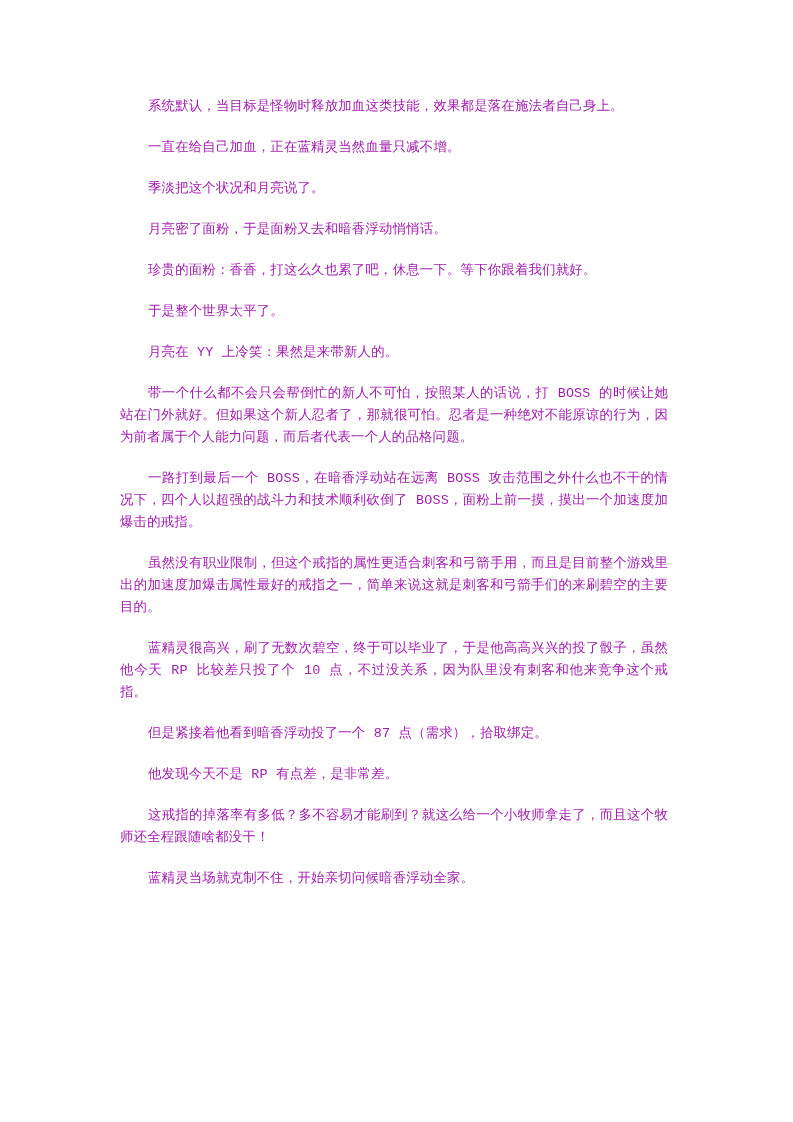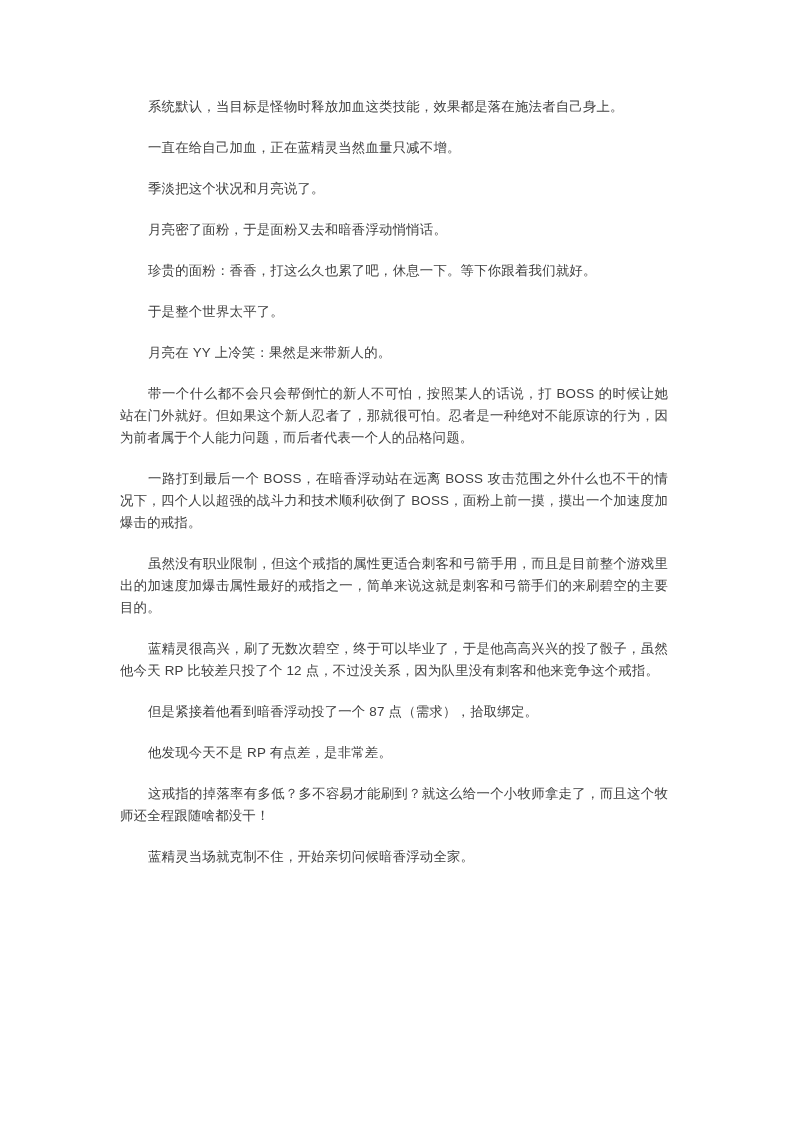--- a/index.html
+++ b/index.html
@@ -1,36 +1,36 @@
 <!DOCTYPE html>
 <html><head>
 <meta charset="utf-8">
 <style>
   html, body { margin: 0; padding: 0; background: #ffffff; }
   body { width: 793px; height: 1122px; position: relative; overflow: hidden; }
   .page {
     position: absolute; left: 120px; top: 96px; width: 548px;
-    font-family: Liberation Sans, sans-serif;
-    font-size: 13.4px; color: #404040; line-height: 22px;
+    font-family: Liberation Mono, monospace;
+    font-size: 13.4px; color: #a21caf; line-height: 22px;
   }
   .p { margin: 0 0 19px 0; text-indent: 28px; text-align: justify; letter-spacing: 0.2px; }
   .p.single { margin-bottom: 19px; }
 </style>
 </head>
 <body>
 
 <div class="page">
   <p class="p single">系统默认，当目标是怪物时释放加血这类技能，效果都是落在施法者自己身上。</p>
   <p class="p single">一直在给自己加血，正在蓝精灵当然血量只减不增。</p>
   <p class="p single">季淡把这个状况和月亮说了。</p>
   <p class="p single">月亮密了面粉，于是面粉又去和暗香浮动悄悄话。</p>
   <p class="p single">珍贵的面粉：香香，打这么久也累了吧，休息一下。等下你跟着我们就好。</p>
   <p class="p single">于是整个世界太平了。</p>
   <p class="p single">月亮在 YY 上冷笑：果然是来带新人的。</p>
   <p class="p">带一个什么都不会只会帮倒忙的新人不可怕，按照某人的话说，打 BOSS 的时候让她站在门外就好。但如果这个新人忍者了，那就很可怕。忍者是一种绝对不能原谅的行为，因为前者属于个人能力问题，而后者代表一个人的品格问题。</p>
   <p class="p">一路打到最后一个 BOSS，在暗香浮动站在远离 BOSS 攻击范围之外什么也不干的情况下，四个人以超强的战斗力和技术顺利砍倒了 BOSS，面粉上前一摸，摸出一个加速度加爆击的戒指。</p>
   <p class="p">虽然没有职业限制，但这个戒指的属性更适合刺客和弓箭手用，而且是目前整个游戏里出的加速度加爆击属性最好的戒指之一，简单来说这就是刺客和弓箭手们的来刷碧空的主要目的。</p>
-  <p class="p">蓝精灵很高兴，刷了无数次碧空，终于可以毕业了，于是他高高兴兴的投了骰子，虽然他今天 RP 比较差只投了个 12 点，不过没关系，因为队里没有刺客和他来竞争这个戒指。</p>
+  <p class="p">蓝精灵很高兴，刷了无数次碧空，终于可以毕业了，于是他高高兴兴的投了骰子，虽然他今天 RP 比较差只投了个 10 点，不过没关系，因为队里没有刺客和他来竞争这个戒指。</p>
   <p class="p single">但是紧接着他看到暗香浮动投了一个 87 点（需求），拾取绑定。</p>
   <p class="p single">他发现今天不是 RP 有点差，是非常差。</p>
   <p class="p">这戒指的掉落率有多低？多不容易才能刷到？就这么给一个小牧师拿走了，而且这个牧师还全程跟随啥都没干！</p>
   <p class="p single">蓝精灵当场就克制不住，开始亲切问候暗香浮动全家。</p>
 </div>
 
 </body></html>

